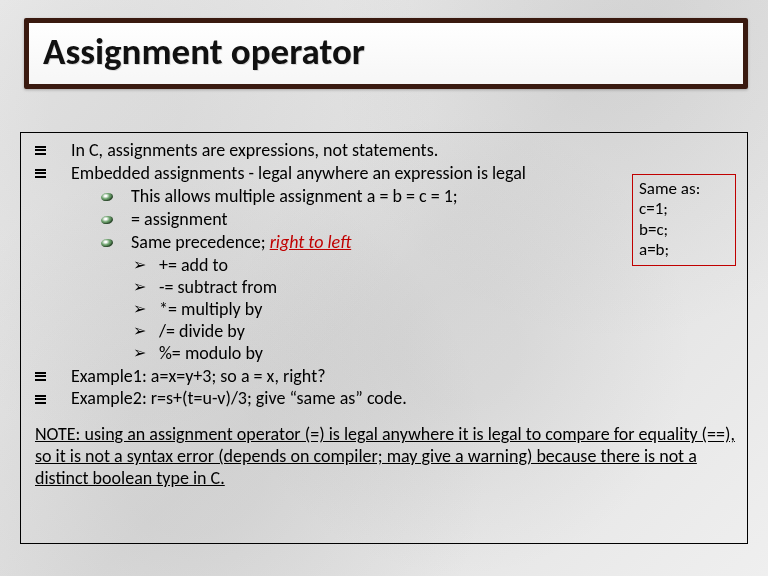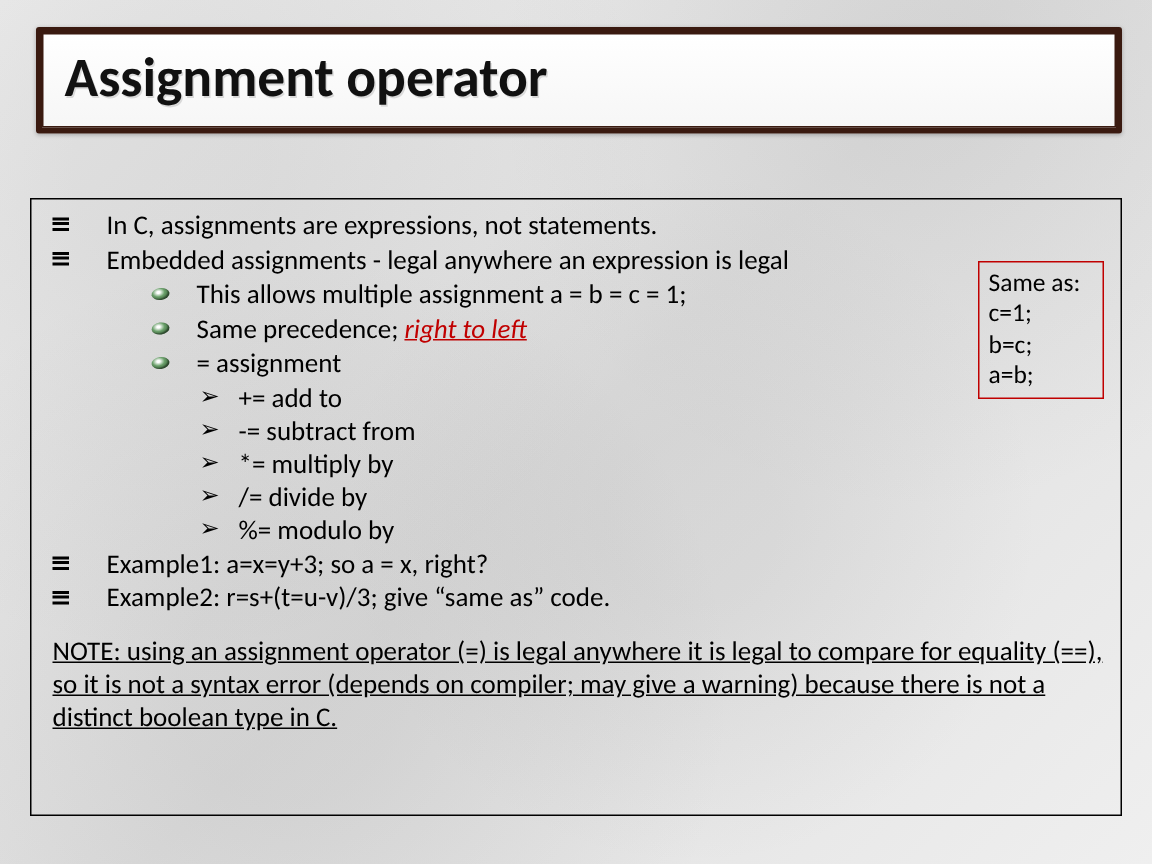--- a/index.html
+++ b/index.html
@@ -69,21 +69,21 @@
     border-radius: 50%;
     transform: rotate(-8deg);
     box-shadow: inset -1px -1px 1px rgba(0,0,0,0.4);
     vertical-align: middle;
   }
   .emph { color: #c00000; font-style: italic; text-decoration: underline; }
   .note { margin-top: 14px; padding-left: 6px; text-decoration: underline; }
   .side-box {
     position: absolute;
     top: 174px; right: 32px;
-    width: 84px;
+    width: 104px;
     border: 1px solid #c00000;
     padding: 4px 6px;
     font-size: 17px;
     line-height: 1.2;
     background: transparent;
   }
 </style>
 </head>
 <body>
 
@@ -106,28 +106,28 @@
   </div>
 
   <div class="lvl2">
     <span class="bul"><span class="bul2glyph"></span></span>
     <span class="txt">This allows multiple assignment a = b = c = 1;</span>
   </div>
 
 
   <div class="lvl2">
     <span class="bul"><span class="bul2glyph"></span></span>
-    <span class="txt">
-      <span>Same precedence; </span><span class="emph">right to left</span>
-    </span>
+    <span class="txt">= assignment</span>
   </div>
 
   <div class="lvl2">
     <span class="bul"><span class="bul2glyph"></span></span>
-    <span class="txt">= assignment</span>
+    <span class="txt">
+      <span>Same precedence; </span><span class="emph">right to left</span>
+    </span>
   </div>
 
 
   <div class="lvl3">
     <span class="bul">➢</span>
     <span class="txt">+= add to</span>
   </div>
   <div class="lvl3">
     <span class="bul">➢</span>
     <span class="txt">-= subtract from</span>

